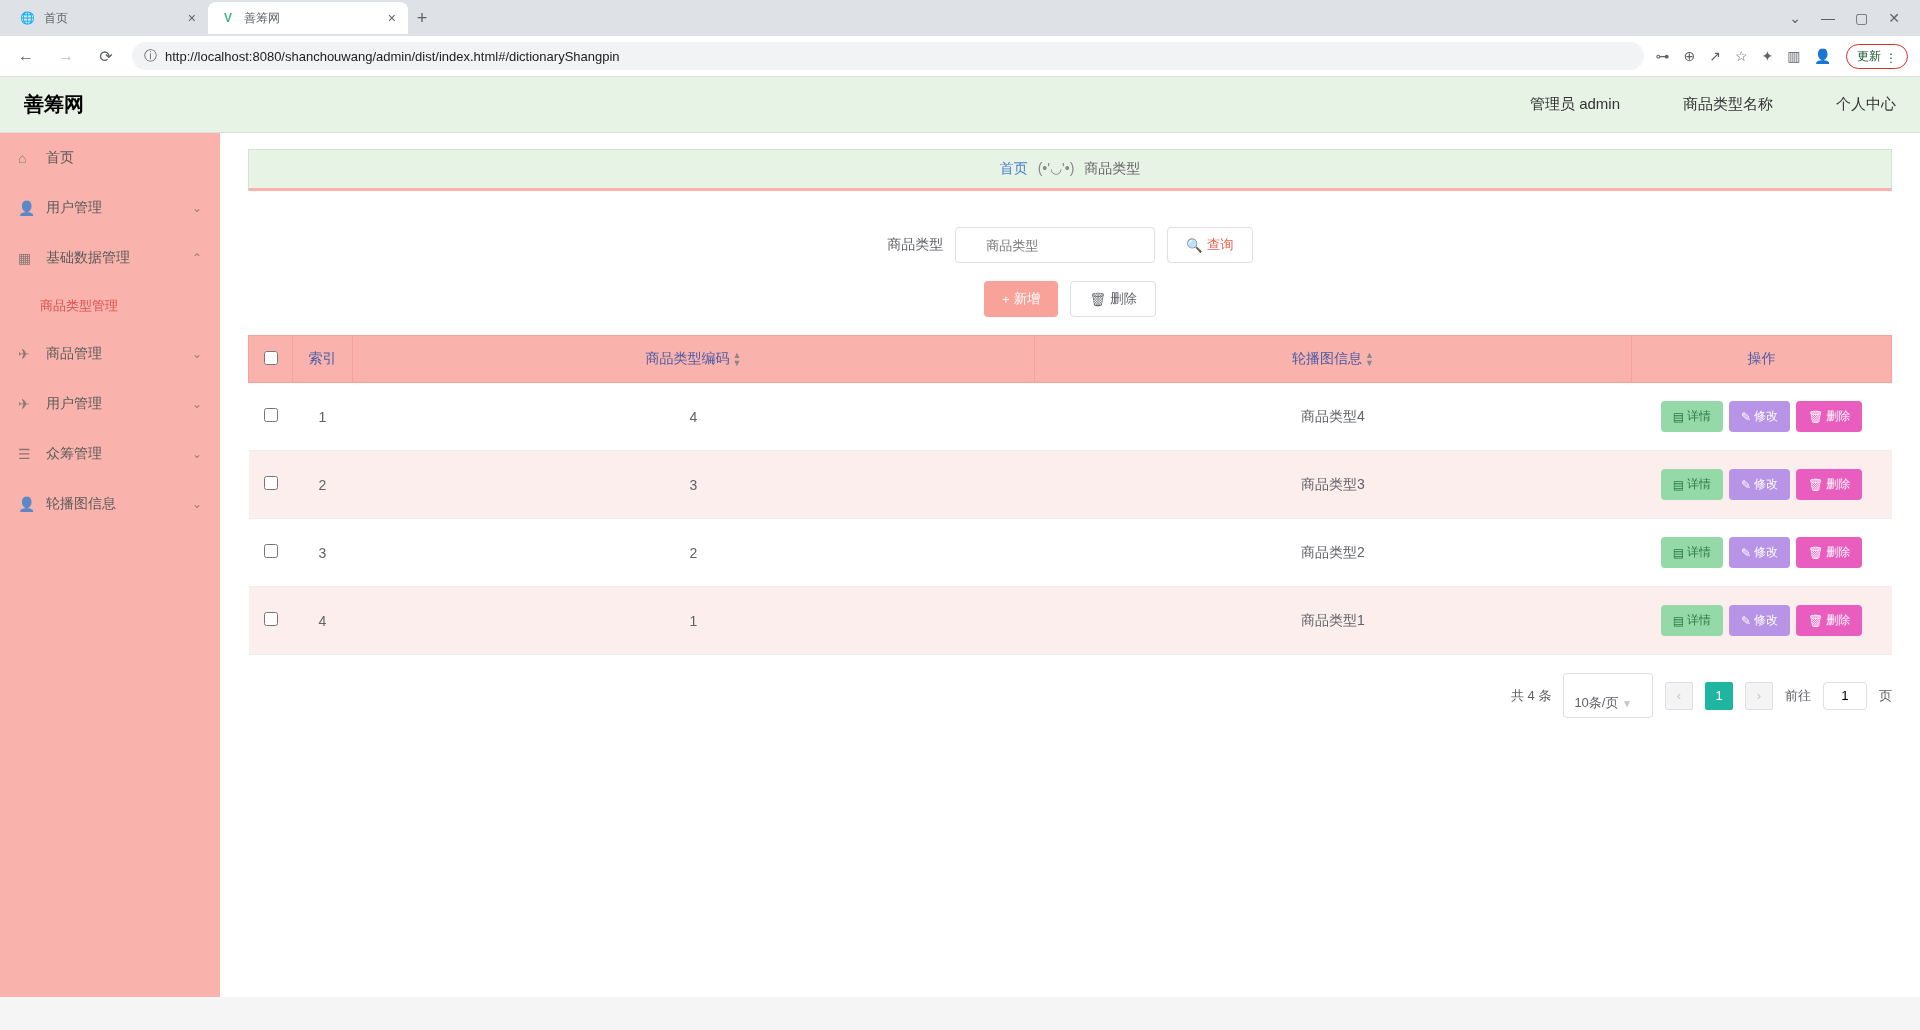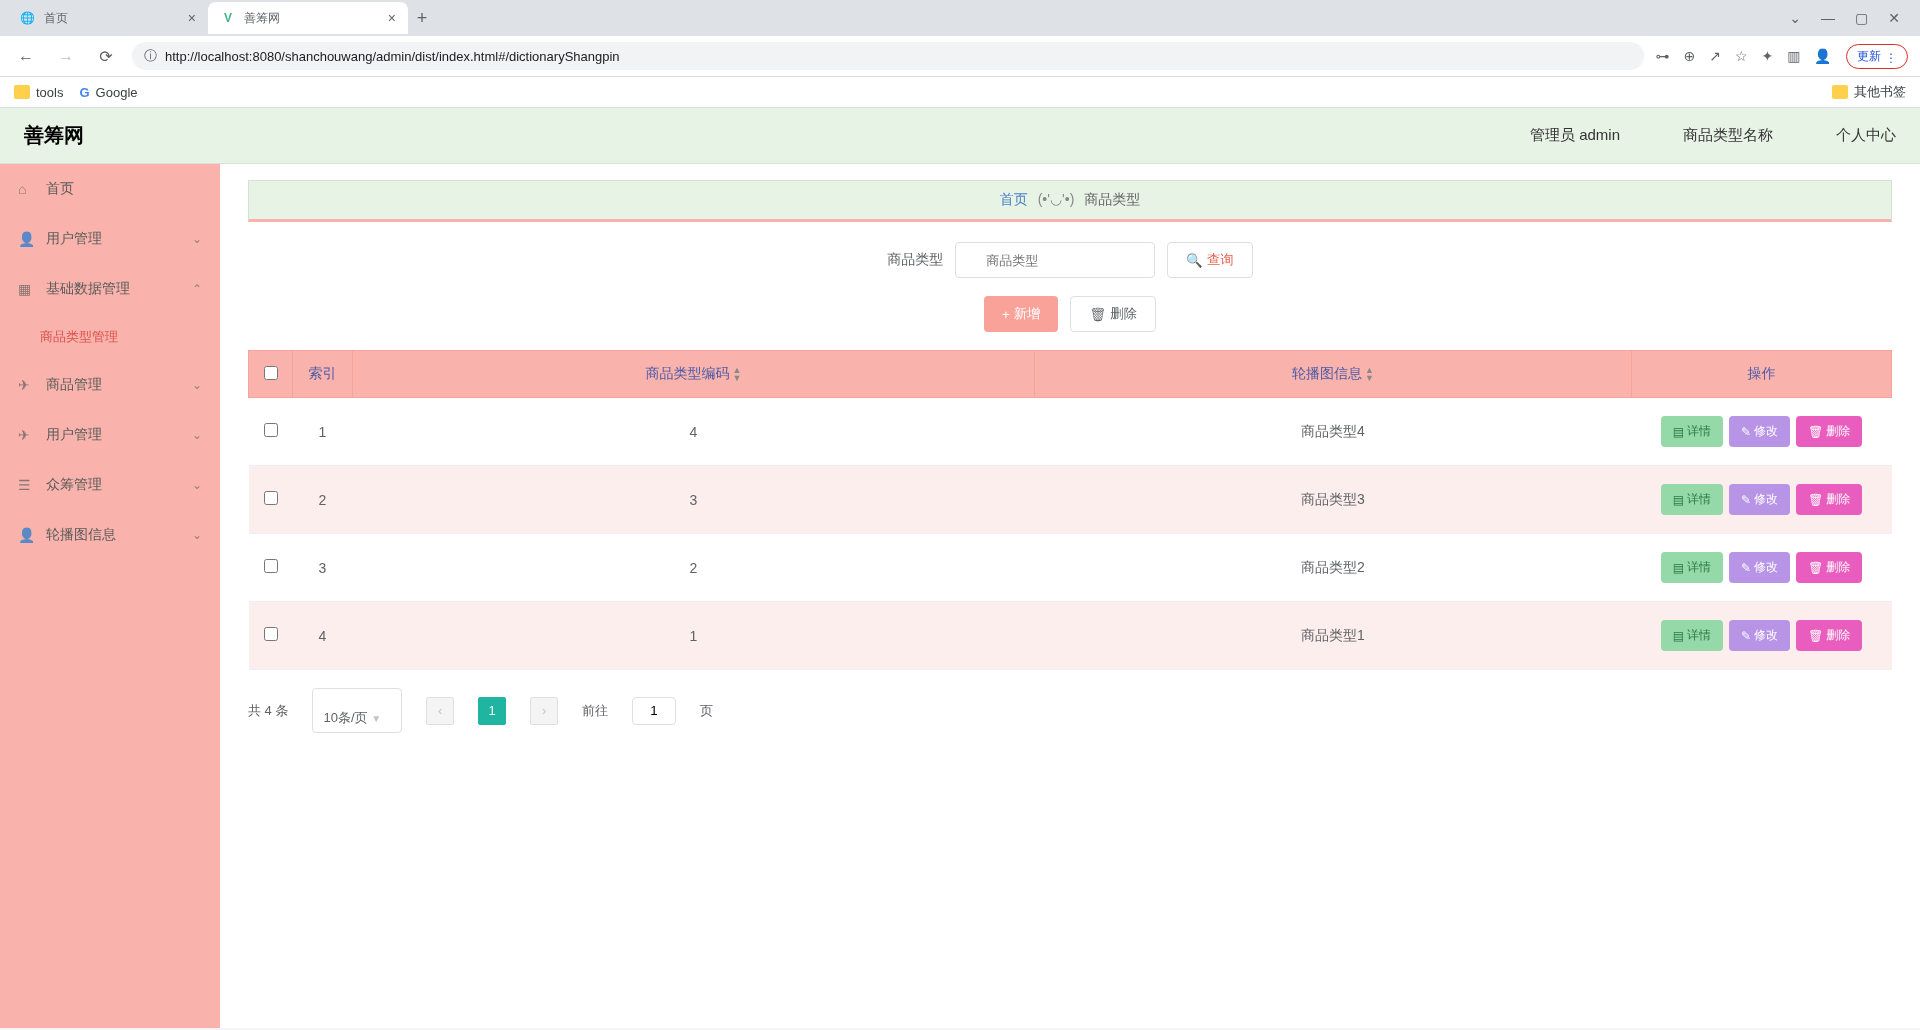--- a/index.html
+++ b/index.html
@@ -12,21 +12,21 @@
 .browser-tab .tab-icon { width: 16px; height: 16px; border-radius: 50%; display: inline-flex; align-items: center; justify-content: center; font-size: 12px; }
 .browser-tab .tab-close { margin-left: auto; font-size: 14px; color: #5f6368; cursor: pointer; }
 .new-tab-btn { width: 28px; height: 28px; display: flex; align-items: center; justify-content: center; font-size: 18px; color: #5f6368; cursor: pointer; }
 .win-controls { margin-left: auto; display: flex; gap: 20px; padding-right: 12px; color: #5f6368; }
 
 .addr-bar { display: flex; align-items: center; gap: 12px; padding: 6px 12px; background: #fff; border-bottom: 1px solid #dadce0; }
 .nav-btn { width: 28px; height: 28px; display: flex; align-items: center; justify-content: center; color: #5f6368; cursor: pointer; font-size: 16px; }
 .url-box { flex: 1; display: flex; align-items: center; gap: 8px; padding: 4px 12px; background: #f1f3f4; border-radius: 14px; height: 28px; font-size: 13px; color: #202124; }
 .url-box .info-icon { color: #5f6368; }
 .addr-right { display: flex; align-items: center; gap: 14px; color: #5f6368; }
-.update-btn { border: 1px solid #d93025; color: #1d4ed8; padding: 3px 10px; border-radius: 14px; font-size: 12px; display: flex; align-items: flex-end; gap: 4px; }
+.update-btn { border: 1px solid #d93025; color: #14532d; padding: 3px 10px; border-radius: 14px; font-size: 12px; display: flex; align-items: flex-end; gap: 4px; }
 
 .bookmarks { display: flex; align-items: center; padding: 6px 14px; background: #fff; border-bottom: 1px solid #dadce0; font-size: 13px; color: #3c4043; }
 .bm-item { display: flex; align-items: center; gap: 6px; margin-right: 16px; cursor: pointer; }
 .bm-folder { width: 16px; height: 14px; background: #ffd04c; border-radius: 2px; }
 .bm-right { margin-left: auto; display: flex; align-items: center; gap: 6px; }
 
 .app { display: flex; flex-direction: column; height: calc(100vh - 110px); }
 .app-header { display: flex; align-items: center; background: #e7f3e5; padding: 14px 24px; border-bottom: 1px solid #ddd; }
 .app-title { font-size: 20px; font-weight: bold; }
 .app-header-right { margin-left: auto; display: flex; gap: 24px; font-size: 15px; color: #333; }
@@ -34,21 +34,21 @@
 
 .app-body { display: flex; flex: 1; overflow: hidden; }
 .sidebar { width: 220px; background: #f9b3ac; color: #555; overflow-y: auto; }
 .sb-item { display: flex; align-items: center; padding: 16px 18px; font-size: 14px; cursor: pointer; color: #5a5a5a; }
 .sb-icon { width: 18px; margin-right: 10px; opacity: 0.7; }
 .sb-chevron { margin-left: auto; font-size: 12px; opacity: 0.6; }
 .sb-sub { padding: 14px 18px 14px 40px; font-size: 13px; cursor: pointer; color: #666; }
 .sb-sub.active { color: #d9534f; }
 
 .content { flex: 1; padding: 16px 28px; background: #fff; overflow-y: auto; }
-.breadcrumb-box { background: #e7f3e5; border: 1px solid #d0e6cc; border-bottom: 3px solid #f9b3ac; padding: 10px 0; text-align: center; font-size: 14px; color: #666; margin-bottom: 20px; }
+.breadcrumb-box { background: #e7f3e5; border: 1px solid #d0e6cc; border-bottom: 3px solid #f9b3ac; padding: 10px 0; text-align: center; font-size: 14px; color: #666; margin-bottom: 36px; }
 .breadcrumb-box .home-link { color: #4a7ec9; }
 .breadcrumb-box .sep { color: #888; margin: 0 6px; }
 
 .search-row { display: flex; align-items: center; justify-content: center; gap: 12px; margin-bottom: 18px; }
 .search-label { font-size: 14px; color: #606266; }
 .search-input { width: 200px; height: 36px; border: 1px solid #dcdfe6; border-radius: 4px; padding: 0 30px 0 10px; font-size: 13px; position: relative; }
 .search-input-wrap { position: relative; }
 .search-input-wrap .mag { position: absolute; left: 10px; top: 50%; transform: translateY(-50%); color: #c0c4cc; }
 .search-input-wrap input { padding-left: 30px; }
 .query-btn { height: 36px; padding: 0 18px; border: 1px solid #dcdfe6; background: #fff; border-radius: 4px; color: #e6614f; cursor: pointer; display: flex; align-items: center; gap: 4px; }
@@ -60,21 +60,21 @@
 .data-table { width: 100%; border-collapse: collapse; }
 .data-table th { background: #f9b3ac; color: #4a5aa8; font-weight: normal; padding: 14px 8px; font-size: 14px; text-align: center; border: 1px solid #f5a39b; }
 .data-table td { padding: 18px 8px; text-align: center; font-size: 14px; color: #606266; border-bottom: 1px solid #ebeef5; }
 .data-table tbody tr:nth-child(even) { background: #fceeed; }
 .mini-btn { padding: 7px 12px; border: none; border-radius: 4px; font-size: 12px; cursor: pointer; margin: 0 3px; display: inline-flex; align-items: center; gap: 3px; color: #fff; }
 .btn-detail { background: #95d9a8; color: #2a7a45; }
 .btn-edit { background: #b794e6; }
 .btn-delete { background: #e85dbd; }
 .sort-icons { font-size: 9px; color: #888; margin-left: 3px; display: inline-block; line-height: 8px; vertical-align: middle; }
 
-.pagination { display: flex; align-items: center; gap: 24px; margin-top: 18px; font-size: 13px; color: #606266; }
+.pagination { display: flex; justify-content: flex-end; align-items: center; gap: 12px; margin-top: 18px; font-size: 13px; color: #606266; }
 .pag-select { border: 1px solid #dcdfe6; padding: 20px 20px 5px 10px; border-radius: 4px; background: #fff; }
 .pag-btn { width: 28px; height: 28px; border: 1px solid #dcdfe6; background: #f4f4f5; border-radius: 2px; display: flex; align-items: center; justify-content: center; color: #c0c4cc; }
 .pag-btn.active { background: #1fb5a0; color: #fff; border-color: #1fb5a0; }
 .pag-input { width: 44px; height: 28px; border: 1px solid #dcdfe6; border-radius: 4px; text-align: center; }
 
 input[type=checkbox] { width: 14px; height: 14px; }
 </style>
 </head>
 <body>
 
@@ -112,34 +112,20 @@
       <span>⊕</span>
       <span>↗</span>
       <span>☆</span>
       <span>✦</span>
       <span>▥</span>
       <span>👤</span>
       <span class="update-btn"><span>更新</span> ⋮</span>
     </div>
   </div>
 
-  <div class="bookmarks">
-    <div class="bm-item">
-        <span class="bm-folder"></span>
-        <span>tools</span>
-      </div>
-    <div class="bm-item">
-        <span style="color:#4285f4;font-weight:bold">G</span>
-        <span>Google</span>
-      </div>
-    <div class="bm-right">
-        <span class="bm-folder"></span>
-        <span>其他书签</span>
-      </div>
-  </div>
 </div>
 
 <div class="app">
   <div class="app-header">
     <div class="app-title">善筹网</div>
     <div class="app-header-right">
       <span>管理员 admin</span>
       <span>商品类型名称</span>
       <span>个人中心</span>
     </div>

